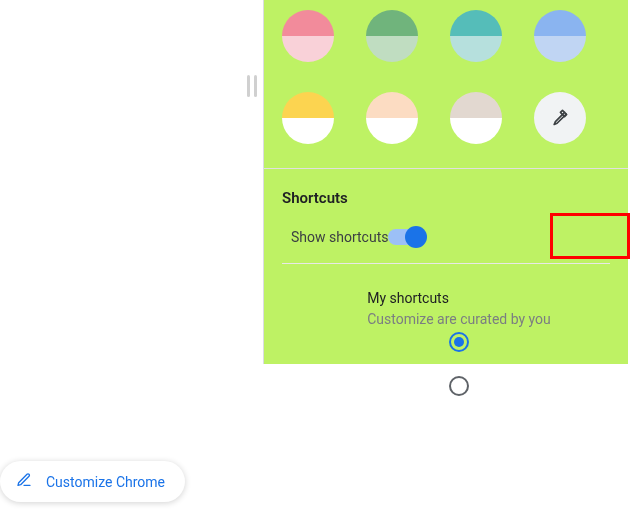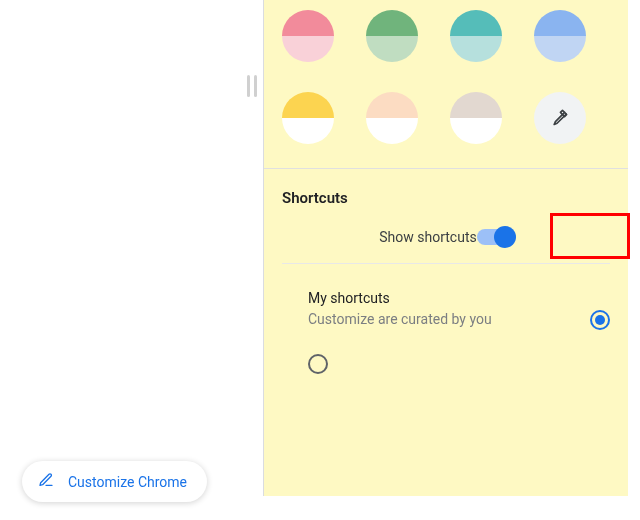--- a/index.html
+++ b/index.html
@@ -12,23 +12,23 @@
     color: #202124;
     background: #fff;
     overflow: hidden;
     position: relative;
   }
   .panel {
     position: absolute;
     left: 263px;
     top: 0;
     width: 365px;
-    height: 496px;
+    height: 364px;
     border-left: 1px solid #dadce0;
-    background: #fef9c3;
+    background: #bef264;
   }
   .drag-handle {
     position: absolute;
     left: 247px;
     top: 75px;
     width: 10px;
     height: 22px;
     display: flex;
     justify-content: space-between;
   }
@@ -69,22 +69,23 @@
     padding: 20px 18px 0 18px;
   }
   .section-title {
     font-weight: 600;
     font-size: 15px;
     margin-bottom: 22px;
   }
   .row {
     display: flex;
     align-items: center;
-    justify-content: center;
+    justify-content: flex-start;
     margin-bottom: 18px;
+    margin-left: 9px;
   }
   .row-label {
     color: #3c4043;
   }
   .toggle {
     width: 36px;
     height: 16px;
     border-radius: 10px;
     position: relative;
   }
@@ -105,23 +106,24 @@
     border: 3px solid #ff0000;
     pointer-events: none;
   }
   .hr {
     border: none;
     border-top: 1px solid #e8e8e8;
     margin: 0 18px 16px 18px;
   }
   .option {
     display: flex;
-    align-items: flex-end;
+    align-items: center;
     justify-content: space-between;
     padding: 10px 18px 12px 44px;
+    flex-direction: column;
   }
   .option-text .title {
     color: #202124;
     margin-bottom: 4px;
   }
   .option-text .desc {
     color: #7b7e82;
     line-height: 1.4;
     max-width: 230px;
   }
@@ -141,21 +143,21 @@
   .radio.selected::after {
     content: "";
     position: absolute;
     top: 3px; left: 3px;
     right: 3px; bottom: 3px;
     border-radius: 50%;
     background: #1a73e8;
   }
   .customize-btn {
     position: absolute;
-    left: 22px;
+    left: 0;
     bottom: 18px;
     background: #fff;
     border-radius: 40px;
     box-shadow: 0 1px 6px rgba(0,0,0,0.18);
     padding: 11px 20px 11px 16px;
     display: flex;
     align-items: center;
     gap: 14px;
     color: #1a73e8;
     font-size: 14px;

